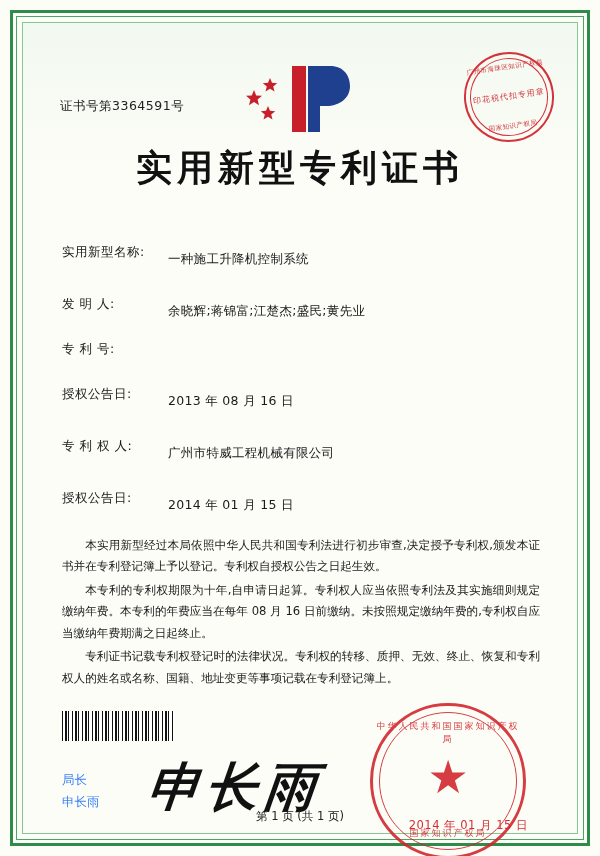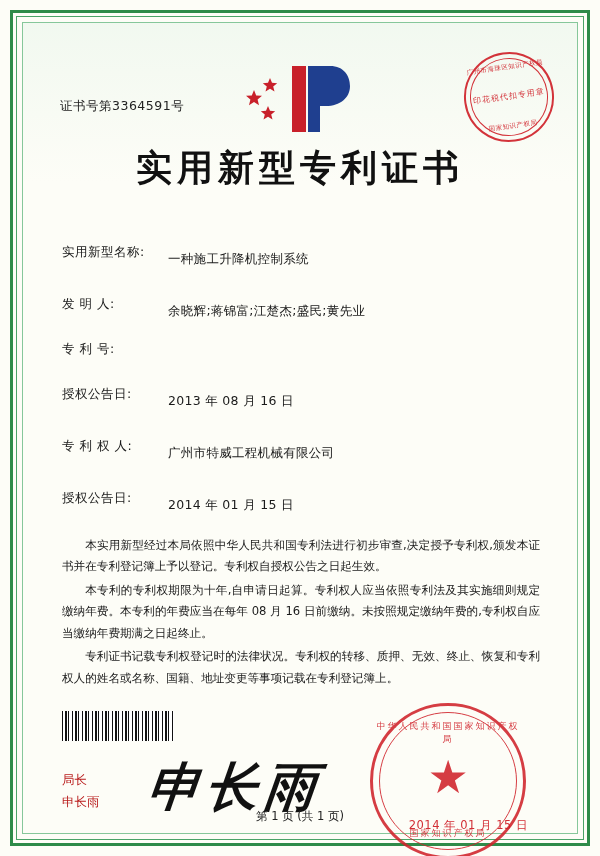--- a/index.html
+++ b/index.html
@@ -189,21 +189,21 @@
     margin-top: 6px;
     padding-left: 24px;
     height: 110px;
   }
   .sign-labels {
     position: absolute;
     left: 24px;
     top: 22px;
     font-size: 12.5px;
     line-height: 1.75;
-    color: #b91c1c;
+    color: #3b82f6;
   }
   .signature {
     position: absolute;
     left: 110px;
     top: 6px;
     font-family: "DejaVu Serif", "Liberation Serif", serif;
     font-size: 52px;
     font-weight: bold;
     font-style: italic;
     letter-spacing: 6px;

